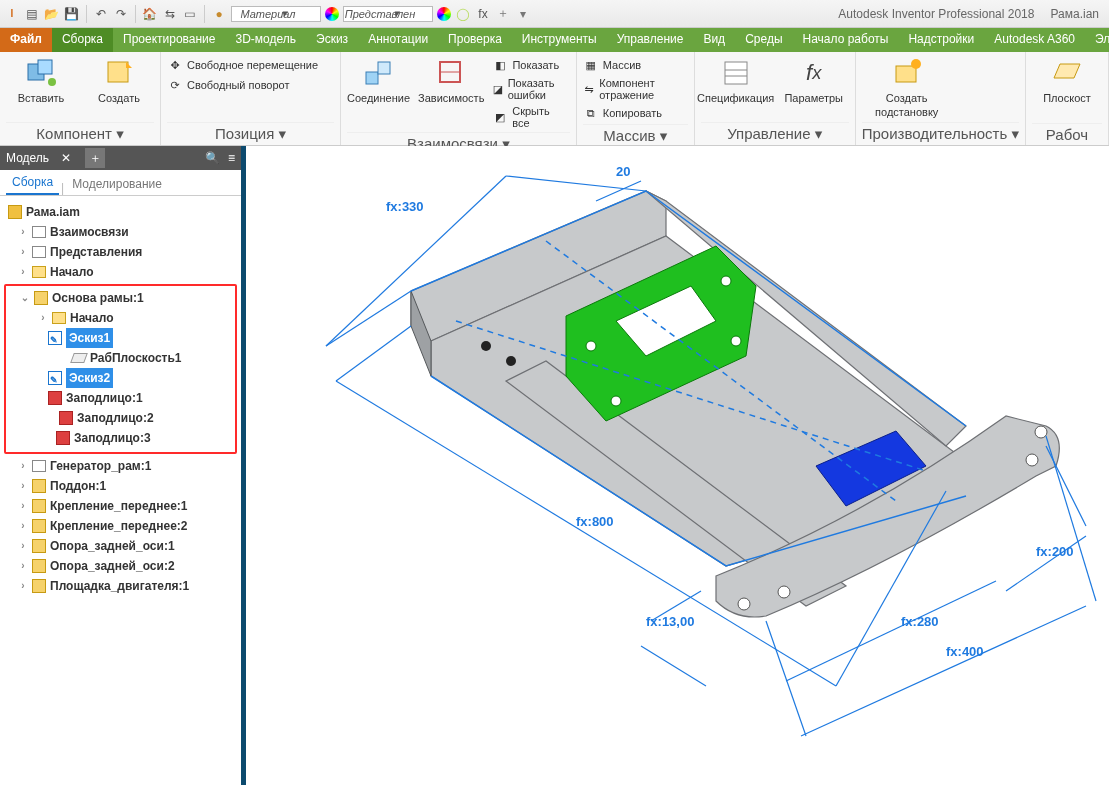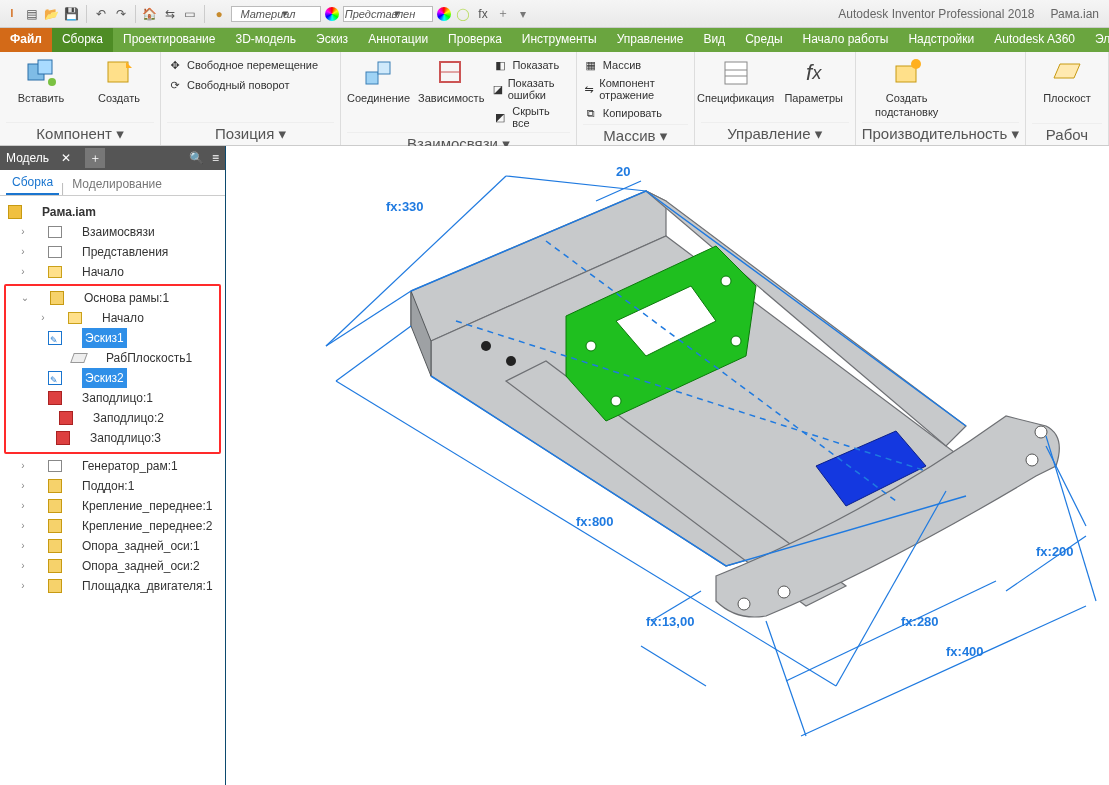--- a/index.html
+++ b/index.html
@@ -16,30 +16,30 @@
   .tab.active { background: #4e8c25; }
   .ribbon { height: 94px; background: #f7f7f7; border-bottom: 1px solid #ccc; display: flex; }
   .rgroup { border-right: 1px solid #ddd; display:flex; flex-direction:column; justify-content:space-between; padding:4px 6px 0 6px; }
   .rgroup .body { display:flex; align-items:flex-start; gap:8px; flex:1;}
   .rgroup .label { font-size:15px; color:#555; text-align:center; padding:2px 0; border-top:1px solid #eee; margin-top:2px; white-space:nowrap;}
   .bigbtn { display:flex; flex-direction:column; align-items:center; gap:2px; width:70px; text-align:center; font-size:11px; color:#333;}
   .bigbtn .ic { width:34px; height:34px; display:flex; align-items:center; justify-content:center;}
   .smallrow { display:flex; align-items:center; gap:4px; font-size:11px; color:#333; padding:1px 0;}
   .smallrow .ic { width:16px; height:16px; display:inline-flex; align-items:center; justify-content:center;}
   .vstack { display:flex; flex-direction:column; gap:2px;}
-  .sidebar { position:absolute; top:146px; left:0; width:226px; bottom:0; background:#fff; border-right:1px solid #0c4a6e;}
+  .sidebar { position:absolute; top:146px; left:0; width:246px; bottom:0; background:#fff; border-right:5px solid #0c4a6e;}
   .panelhdr { height:24px; background:#555; color:#fff; display:flex; align-items:center; padding:0 6px; font-size:12px; gap:8px;}
   .panelhdr .x { margin-left:4px;}
   .panelhdr .plus { background:#777; width:20px; height:20px; display:flex; align-items:center; justify-content:center; margin-left:6px;}
   .panelhdr .right { margin-left:auto; display:flex; gap:8px; align-items:center;}
   .subtabs { height:26px; border-bottom:1px solid #ccc; display:flex; align-items:flex-end; gap:2px; padding:0 6px; font-size:12px;}
   .subtab { padding:4px 6px; color:#777;}
   .subtab.active { color:#1a75cf; border-bottom:2px solid #1a75cf;}
   .tree { padding:6px 4px; font-size:12px; line-height:20px; overflow:auto;}
-  .node { display:flex; align-items:center; gap:20px; padding-left:4px; white-space:nowrap;}
+  .node { display:flex; align-items:center; gap:4px; padding-left:4px; white-space:nowrap;font-weight:bold;}
   .caret { width:10px; text-align:center; color:#888; font-size:10px;}
   .ic-assy { width:14px;height:14px; background:#f0c040; border:1px solid #c79a12; }
   .ic-part { width:14px;height:14px; background:#f6d26b; border:1px solid #c79a12;}
   .ic-folder { width:14px;height:12px; background:#ffe08a; border:1px solid #caa11a;}
   .ic-rep { width:14px;height:12px; background:#fff; border:1px solid #888;}
   .ic-sketch { width:14px;height:14px; background:#fff; border:1px solid #1a75cf; position:relative;}
   .ic-sketch::after { content:"✎"; font-size:9px; color:#1a75cf; position:absolute; left:1px; top:-2px;}
   .ic-plane { width:14px; height:10px; background:#eee; border:1px solid #999; transform:skewX(-20deg);}
   .ic-feat { width:14px; height:14px; background:#dd4040; border:1px solid #a22;}
   .sel { background:#2f8fe8; color:#fff; padding:0 3px;}

